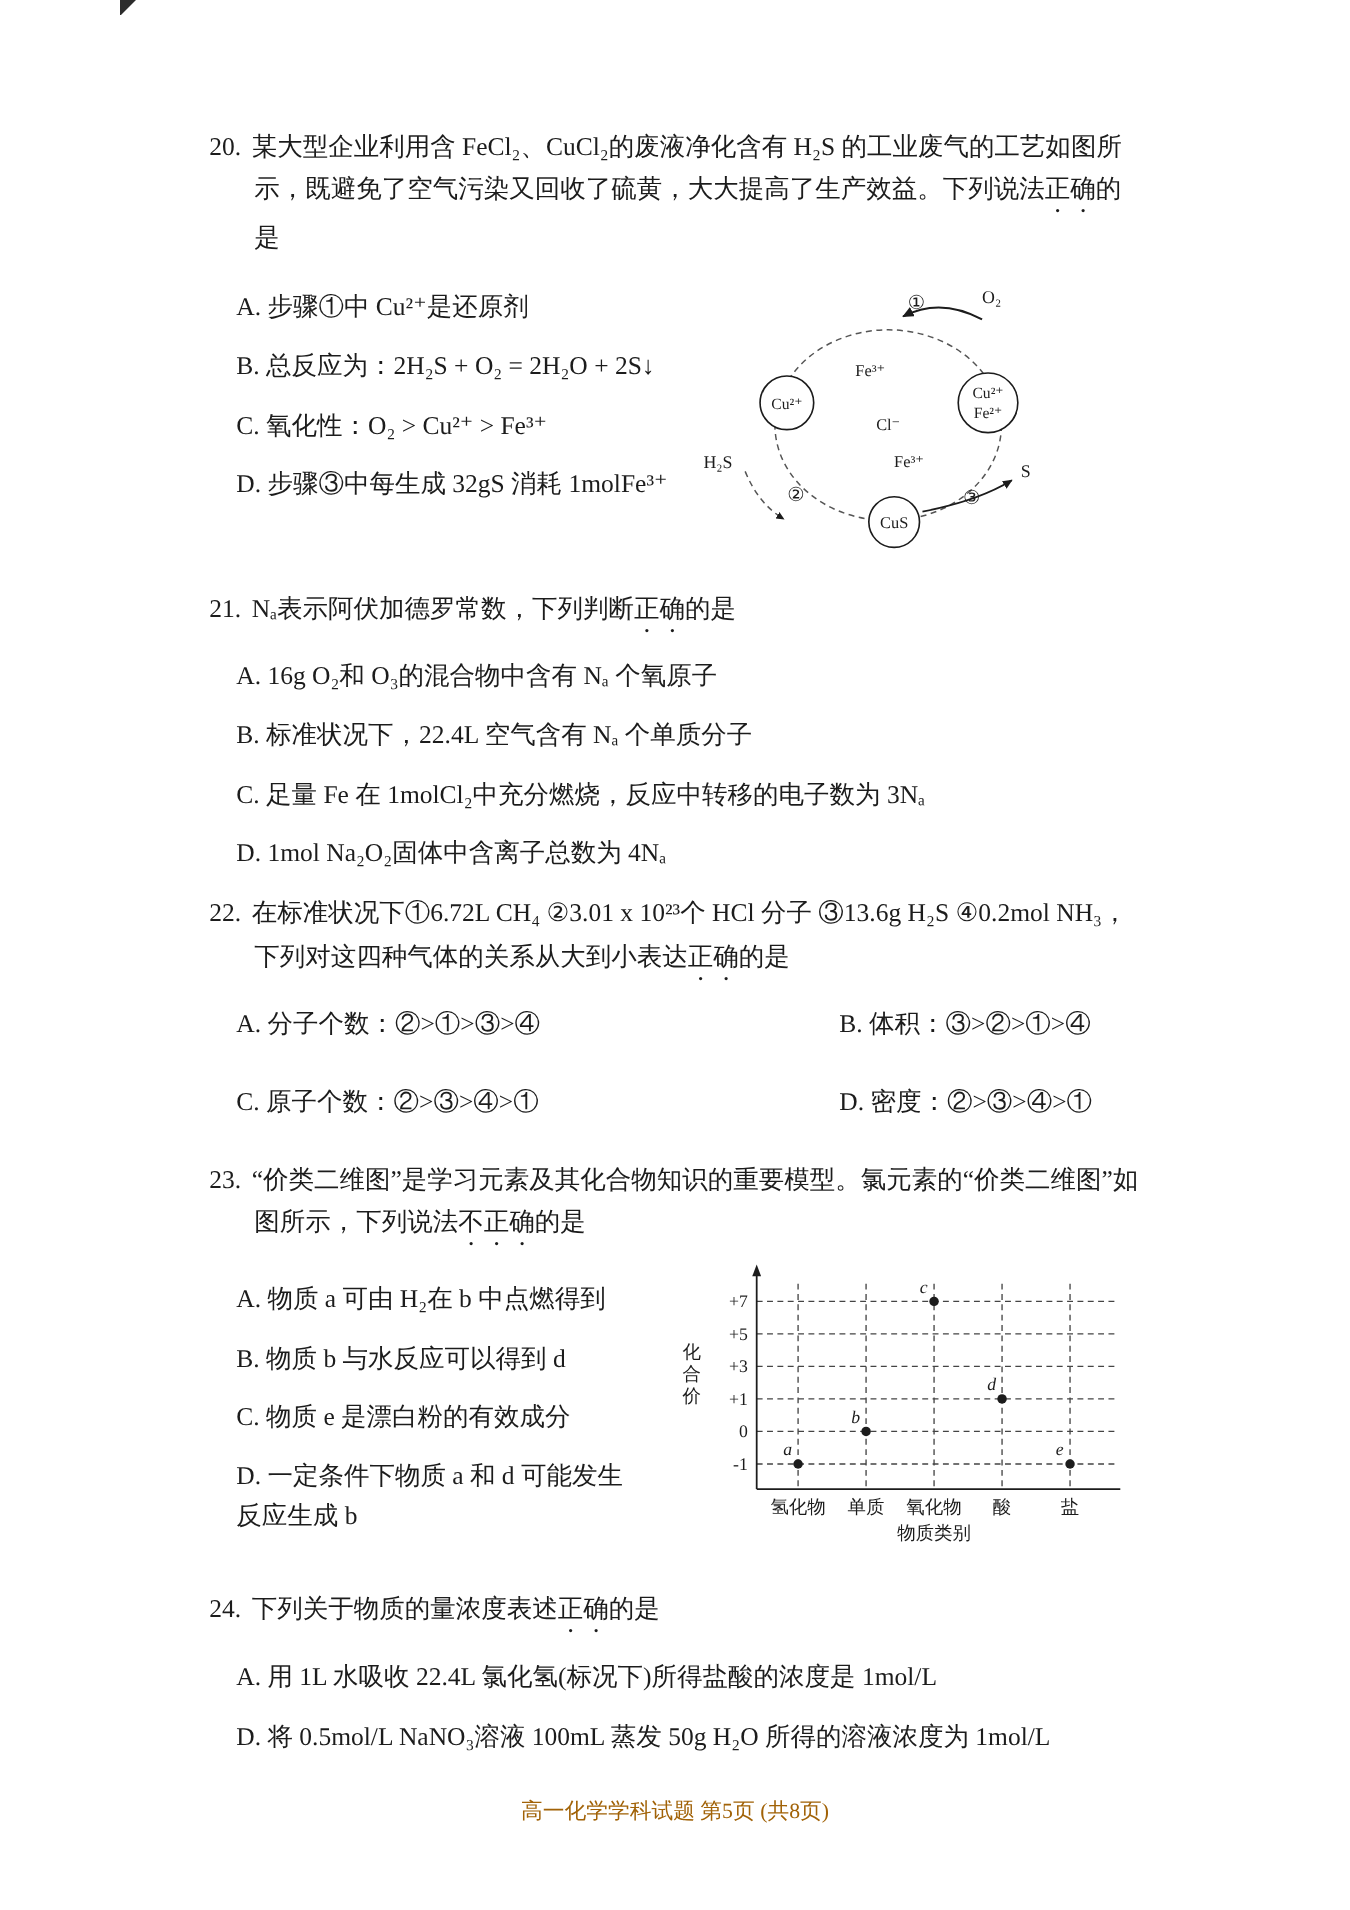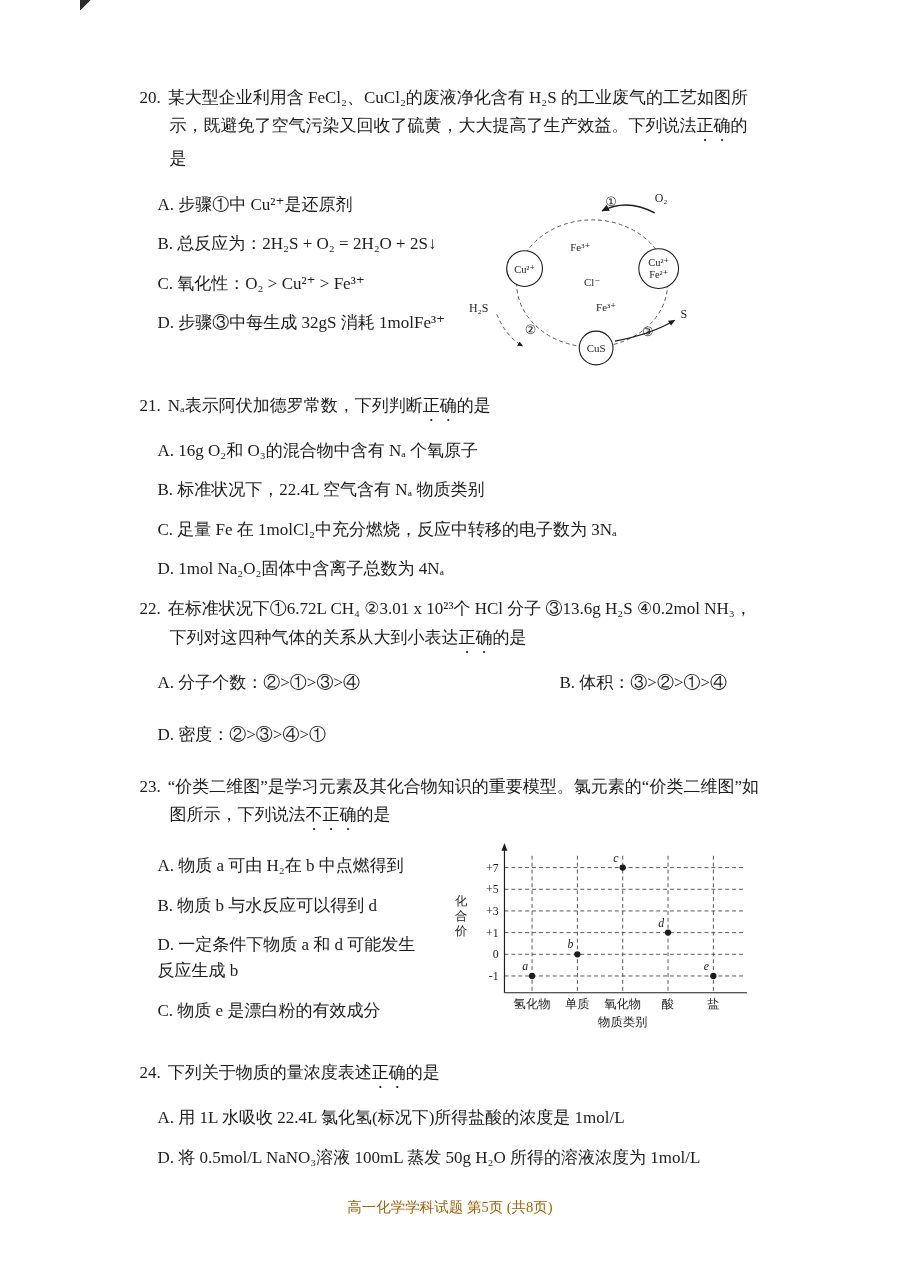--- a/index.html
+++ b/index.html
@@ -91,43 +91,44 @@
           <text x="219" y="138" font-size="12">S</text>
         </svg>
       </div>
     </div>
   </section>
 
   <section class="q">
     <p class="stem"><span class="qnum">21.</span><span>Nₐ表示阿伏加德罗常数，下列判断</span><span class="emph">正确</span><span>的是</span></p>
     <div class="opts">
       <p class="opt">A. 16g O₂和 O₃的混合物中含有 Nₐ 个氧原子</p>
-      <p class="opt">B. 标准状况下，22.4L 空气含有 Nₐ 物质类别</p>
+      <p class="opt">B. 标准状况下，22.4L 空气含有 Nₐ 个单质分子</p>
       <p class="opt">C. 足量 Fe 在 1molCl₂中充分燃烧，反应中转移的电子数为 3Nₐ</p>
       <p class="opt">D. 1mol Na₂O₂固体中含离子总数为 4Nₐ</p>
     </div>
   </section>
 
   <section class="q">
     <p class="stem"><span class="qnum">22.</span><span>在标准状况下①6.72L CH₄  ②3.01 x 10²³个 HCl 分子 ③13.6g H₂S  ④0.2mol NH₃，下列对这四种气体的关系从大到小表达</span><span class="emph">正确</span><span>的是</span></p>
     <div class="opts grid2">
       <p class="opt">A. 分子个数：②&gt;①&gt;③&gt;④</p>
       <p class="opt">B. 体积：③&gt;②&gt;①&gt;④</p>
+      <p class="opt">C. 原子个数：②&gt;③&gt;④&gt;①</p>
       <p class="opt">D. 密度：②&gt;③&gt;④&gt;①</p>
     </div>
   </section>
 
   <section class="q">
     <p class="stem"><span class="qnum">23.</span><span>“价类二维图”是学习元素及其化合物知识的重要模型。氯元素的“价类二维图”如图所示，下列说法</span><span class="emph">不正确</span><span>的是</span></p>
     <div class="qbody">
       <div class="opts">
         <p class="opt">A. 物质 a 可由 H₂在 b 中点燃得到</p>
         <p class="opt">B. 物质 b 与水反应可以得到 d</p>
+        <p class="opt">C. 物质 e 是漂白粉的有效成分</p>
         <p class="opt">D. 一定条件下物质 a 和 d 可能发生反应生成 b</p>
-        <p class="opt">C. 物质 e 是漂白粉的有效成分</p>
       </div>
       <div class="fig fig23">
         <svg viewBox="0 0 320 205" width="316" height="202">
           <g stroke="#444" stroke-width="0.9" stroke-dasharray="4 3">
             <line x1="60" y1="28" x2="303" y2="28"></line>
             <line x1="60" y1="50" x2="303" y2="50"></line>
             <line x1="60" y1="72" x2="303" y2="72"></line>
             <line x1="60" y1="94" x2="303" y2="94"></line>
             <line x1="60" y1="116" x2="303" y2="116"></line>
             <line x1="60" y1="138" x2="303" y2="138"></line>

